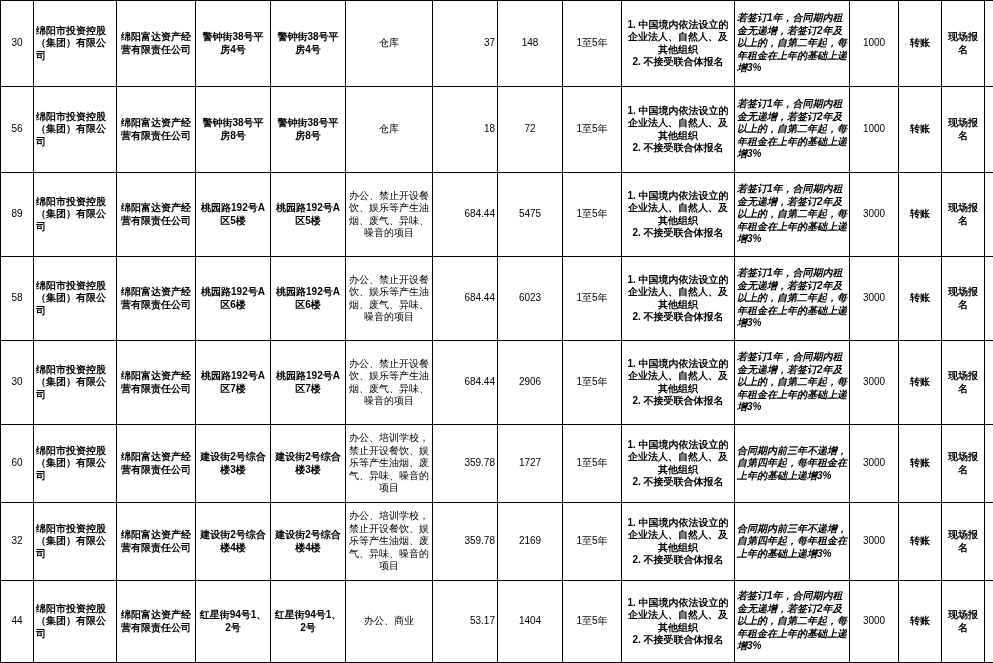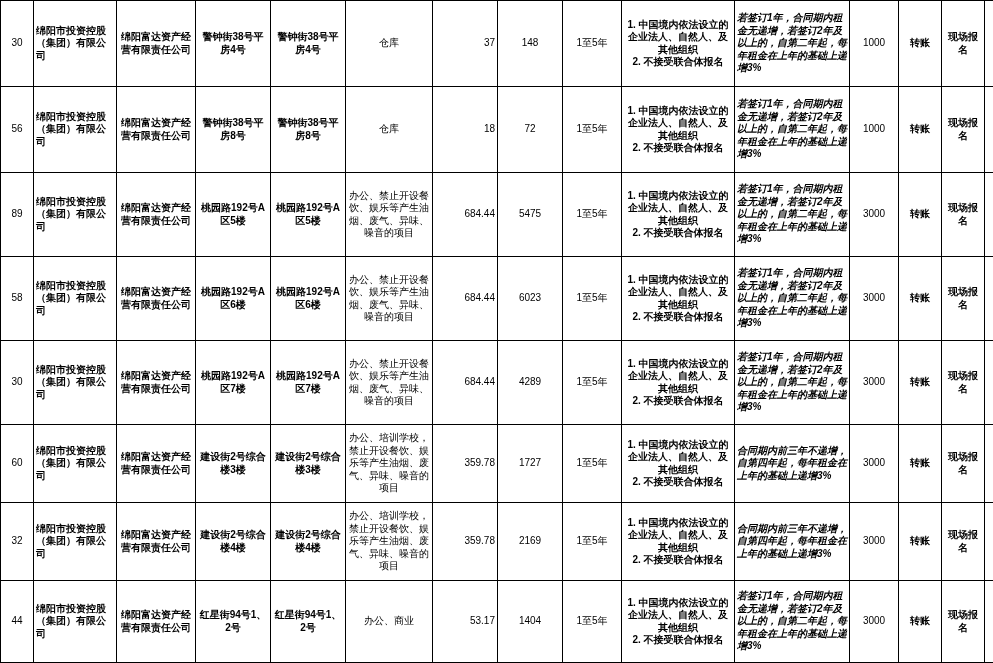--- a/index.html
+++ b/index.html
@@ -135,21 +135,21 @@
     </tr>
 
     <tr style="height:84px;">
       <td class="c-idx">30</td>
       <td class="c-owner">绵阳市投资控股（集团）有限公司</td>
       <td class="c-manager">绵阳富达资产经营有限责任公司</td>
       <td class="c-addr">桃园路192号A区7楼</td>
       <td class="c-loc">桃园路192号A区7楼</td>
       <td class="c-use">办公、禁止开设餐饮、娱乐等产生油烟、废气、异味、噪音的项目</td>
       <td class="c-area">684.44</td>
-      <td class="c-price">4289</td>
+      <td class="c-price">2906</td>
       <td class="c-term">1至5年</td>
       <td class="c-cond cond-list">1. 中国境内依法设立的企业法人、自然人、及其他组织
 2. 不接受联合体报名</td>
       <td class="c-incr multiline">若签订1年，合同期内租金无递增，若签订2年及以上的，自第二年起，每年租金在上年的基础上递增3%</td>
       <td class="c-deposit">3000</td>
       <td class="c-pay">转账</td>
       <td class="c-signup">现场报名</td>
       <td class="c-code">2243557</td>
 
     </tr>

